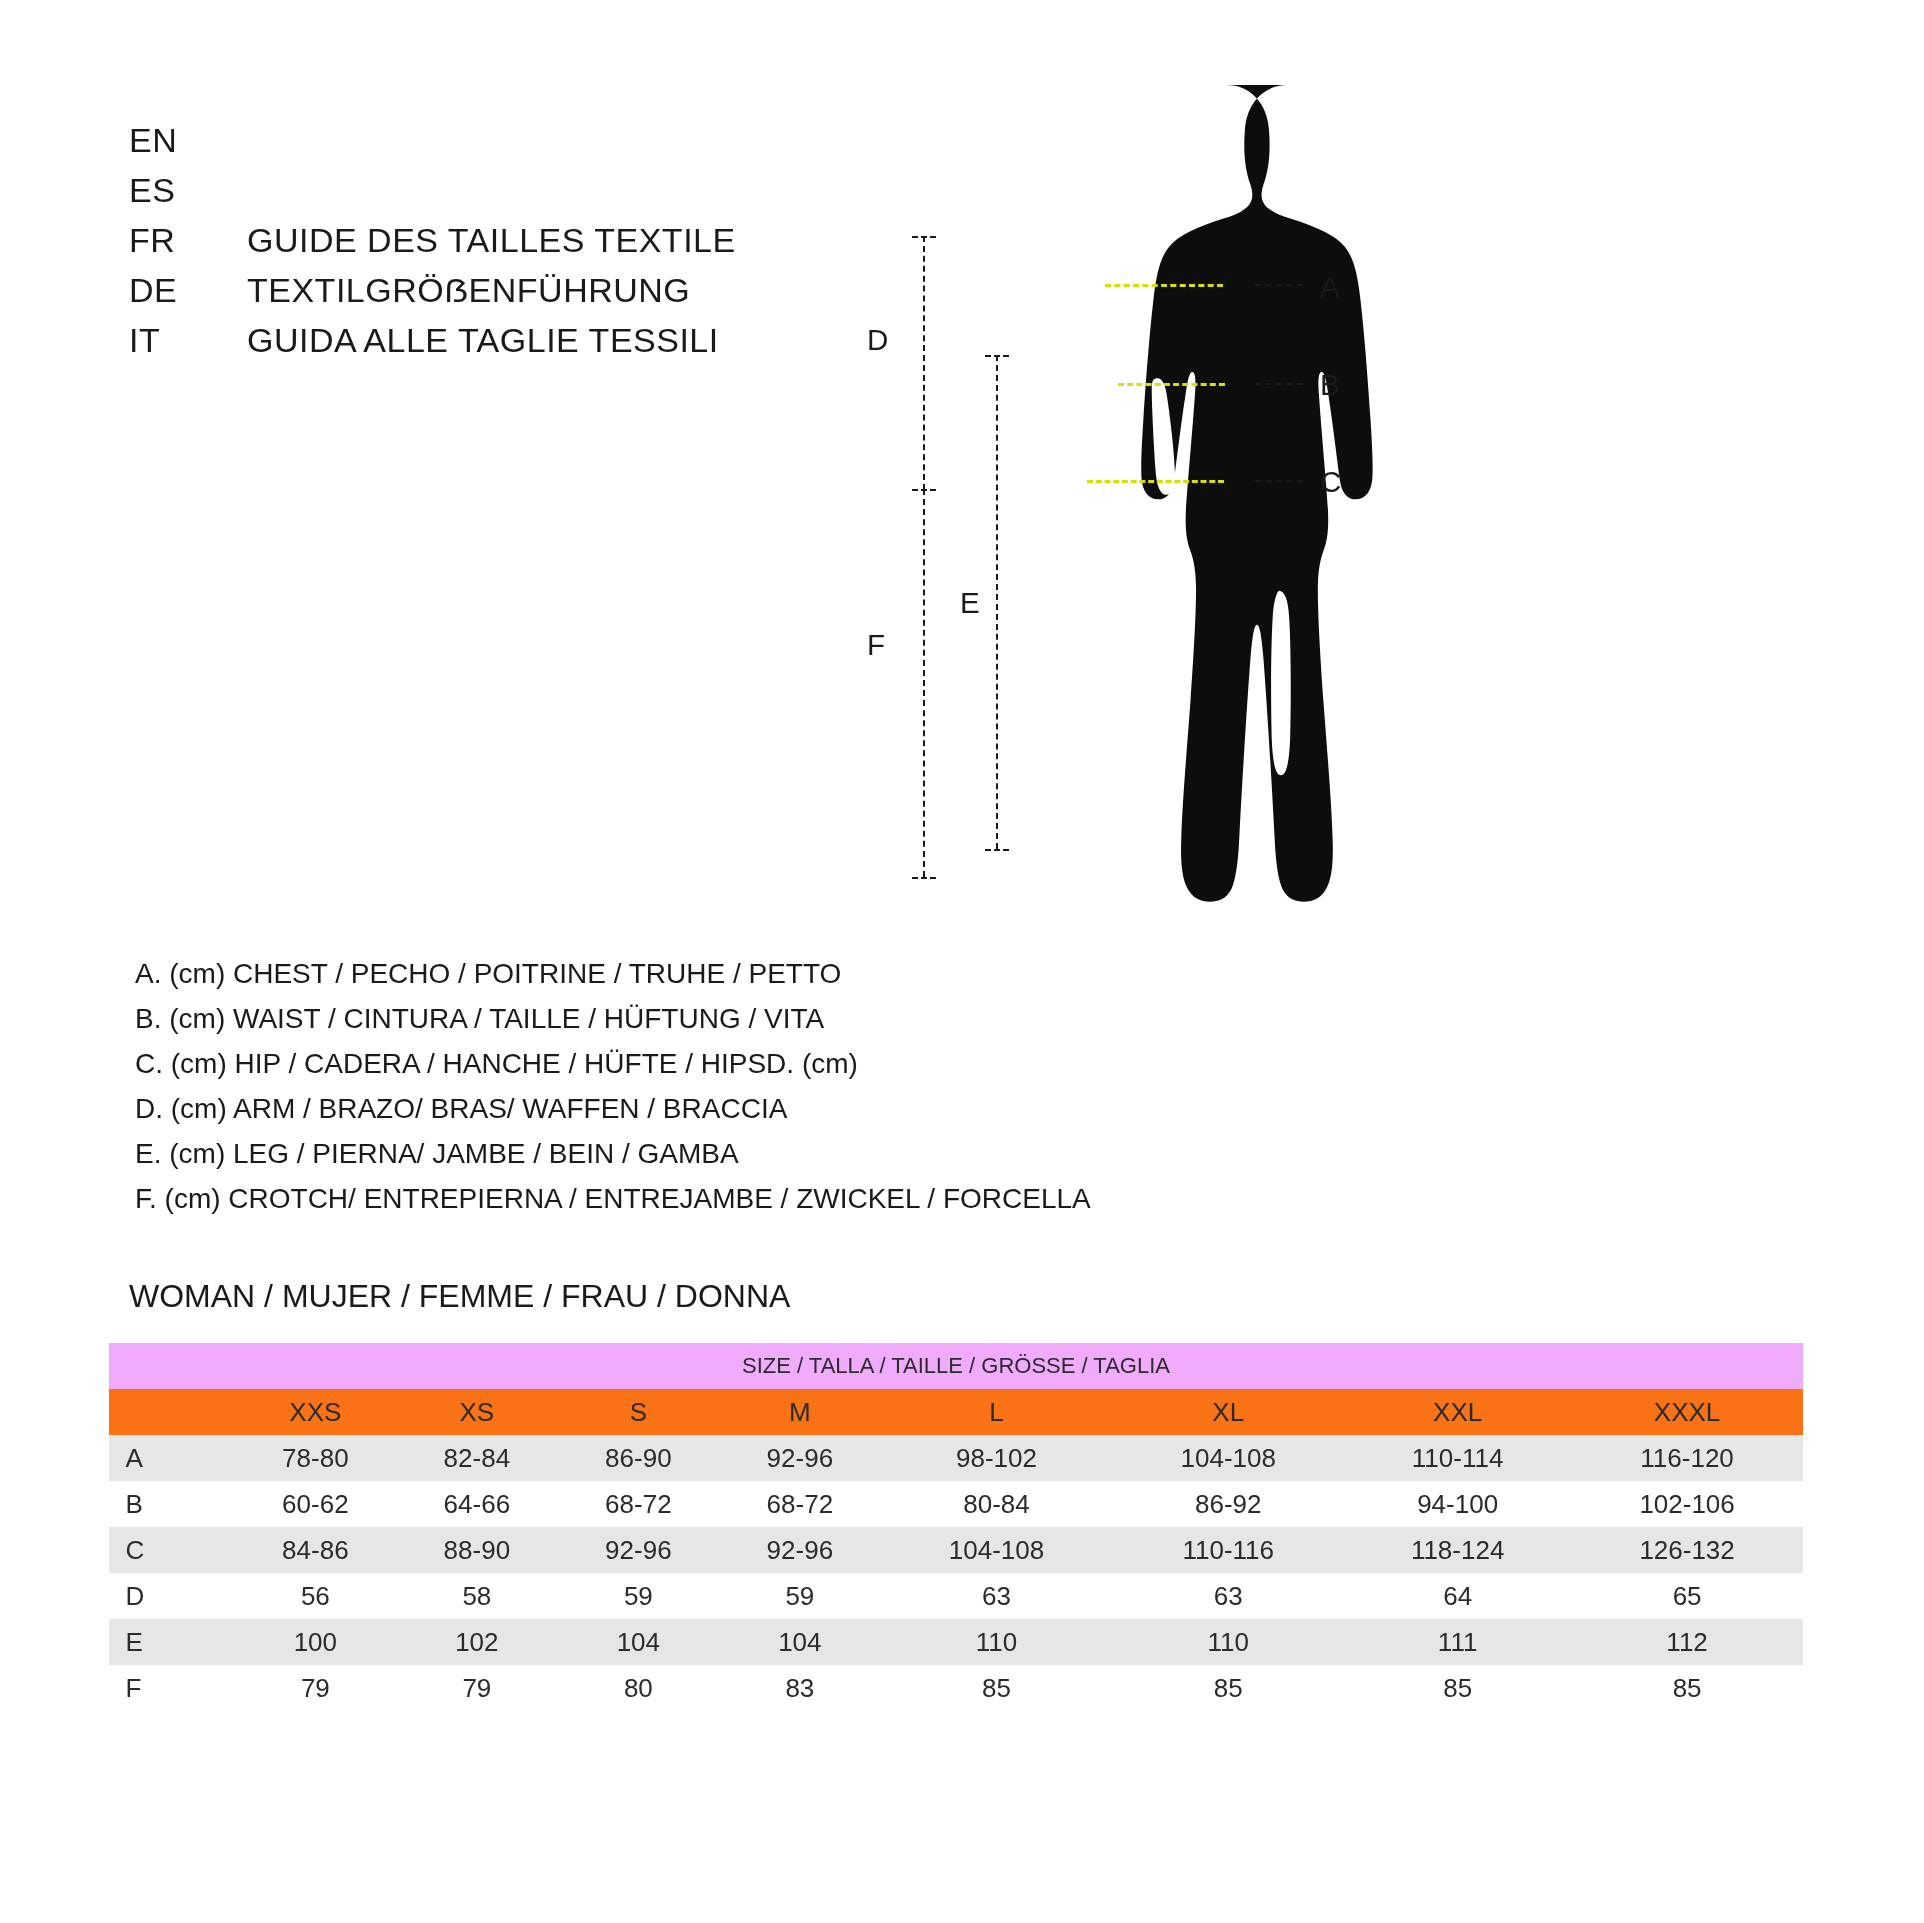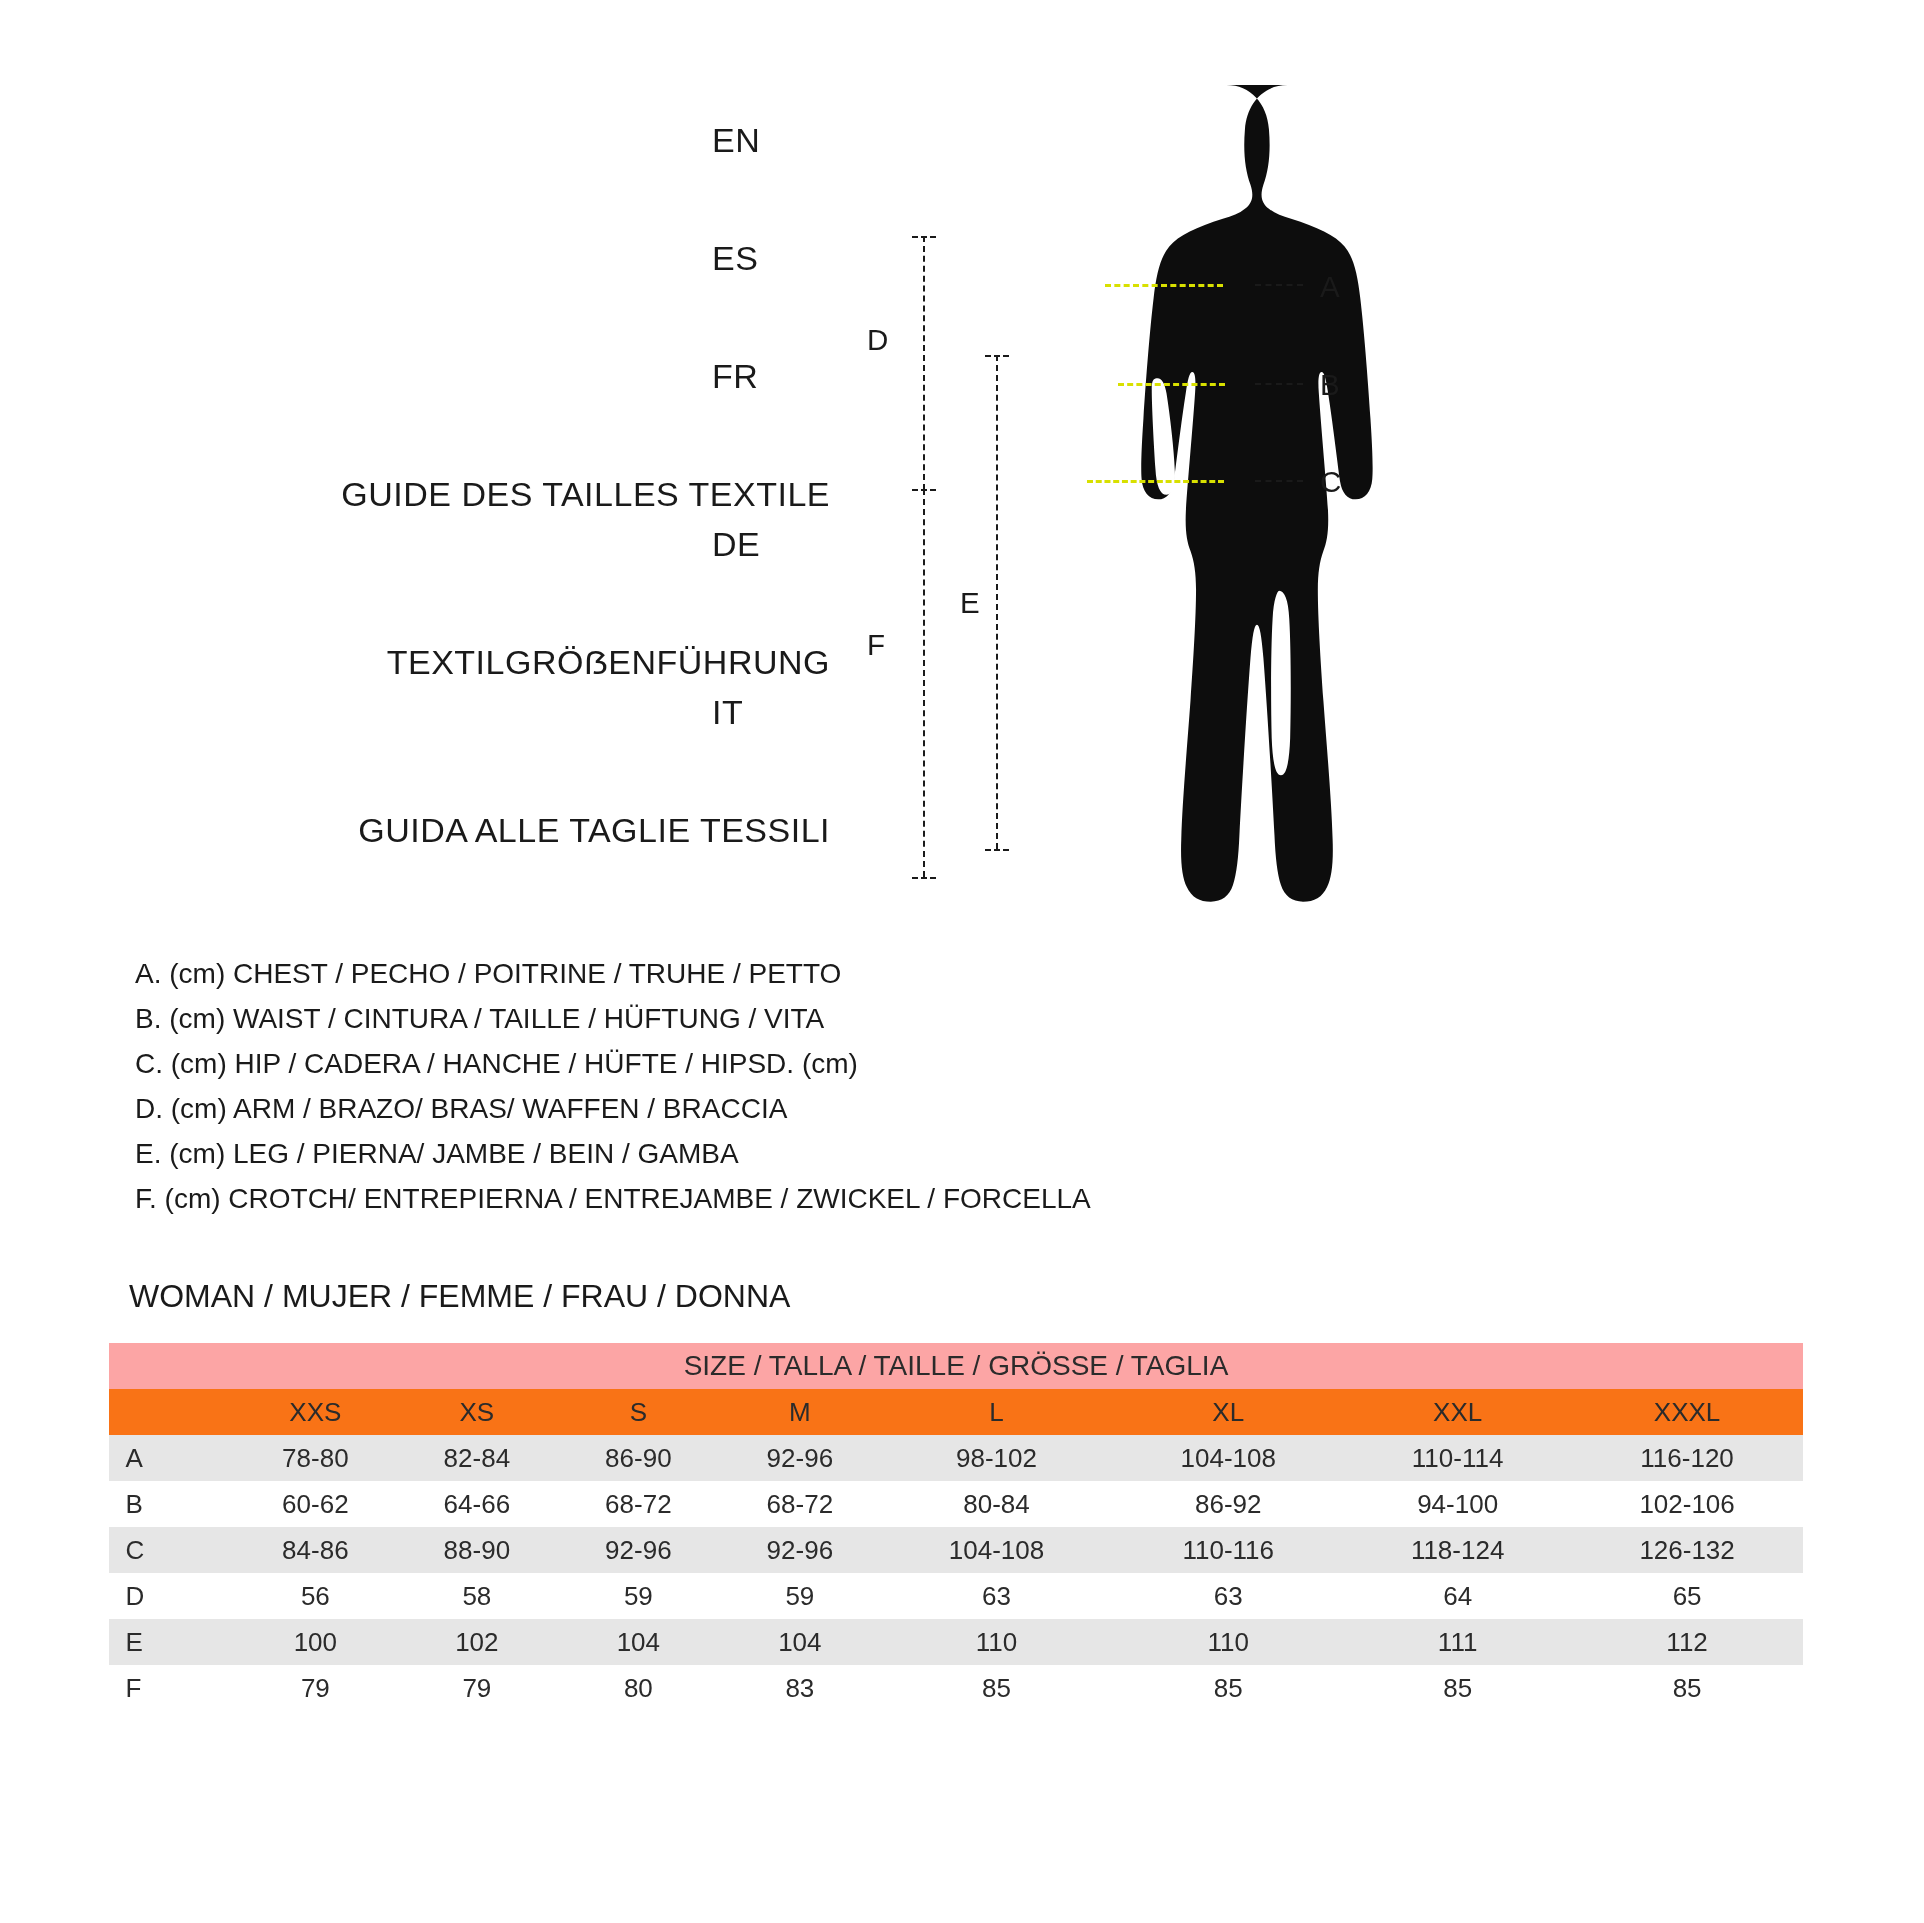--- a/index.html
+++ b/index.html
@@ -18,26 +18,25 @@
 
   
   #title-block {
     position: absolute;
     left: 129px;
     top: 115px;
     width: 701px;
   }
   .title-row {
     display: flex;
-    align-items: flex-end;
+    align-items: center;
     font-size: 34px;
     line-height: 50px;
     letter-spacing: 0.5px;
     color: #1a1a1a;
-    flex-direction: column;
   }
   .title-lang {
     width: 118px;
     flex: 0 0 118px;
   }
   .title-text { flex: 1 1 auto; }
 
   
   #legend-block {
     position: absolute;
@@ -78,25 +77,25 @@
     font-weight: normal;
     text-align: center;
     vertical-align: middle;
   }
   #size-table .rowlabel {
     text-align: left;
     padding-left: 16.6px;
     width: 109px;
   }
   tr.band-head td {
-    background: #fca5a5;
+    background: #f0abfc;
     text-align: left;
     padding-left: 16.6px;
     height: 50px;
-    font-size: 28px;
+    font-size: 22px;
     color: #2b2b2b;
     margin-left: 8px;
   }
   tr.band-grey td { background: #e6e6e6; }
   tr.band-white td { background: #ffffff; }
   tr.sizes td { background: #f97316; }
 
   
   #figure-area {
     position: absolute;

